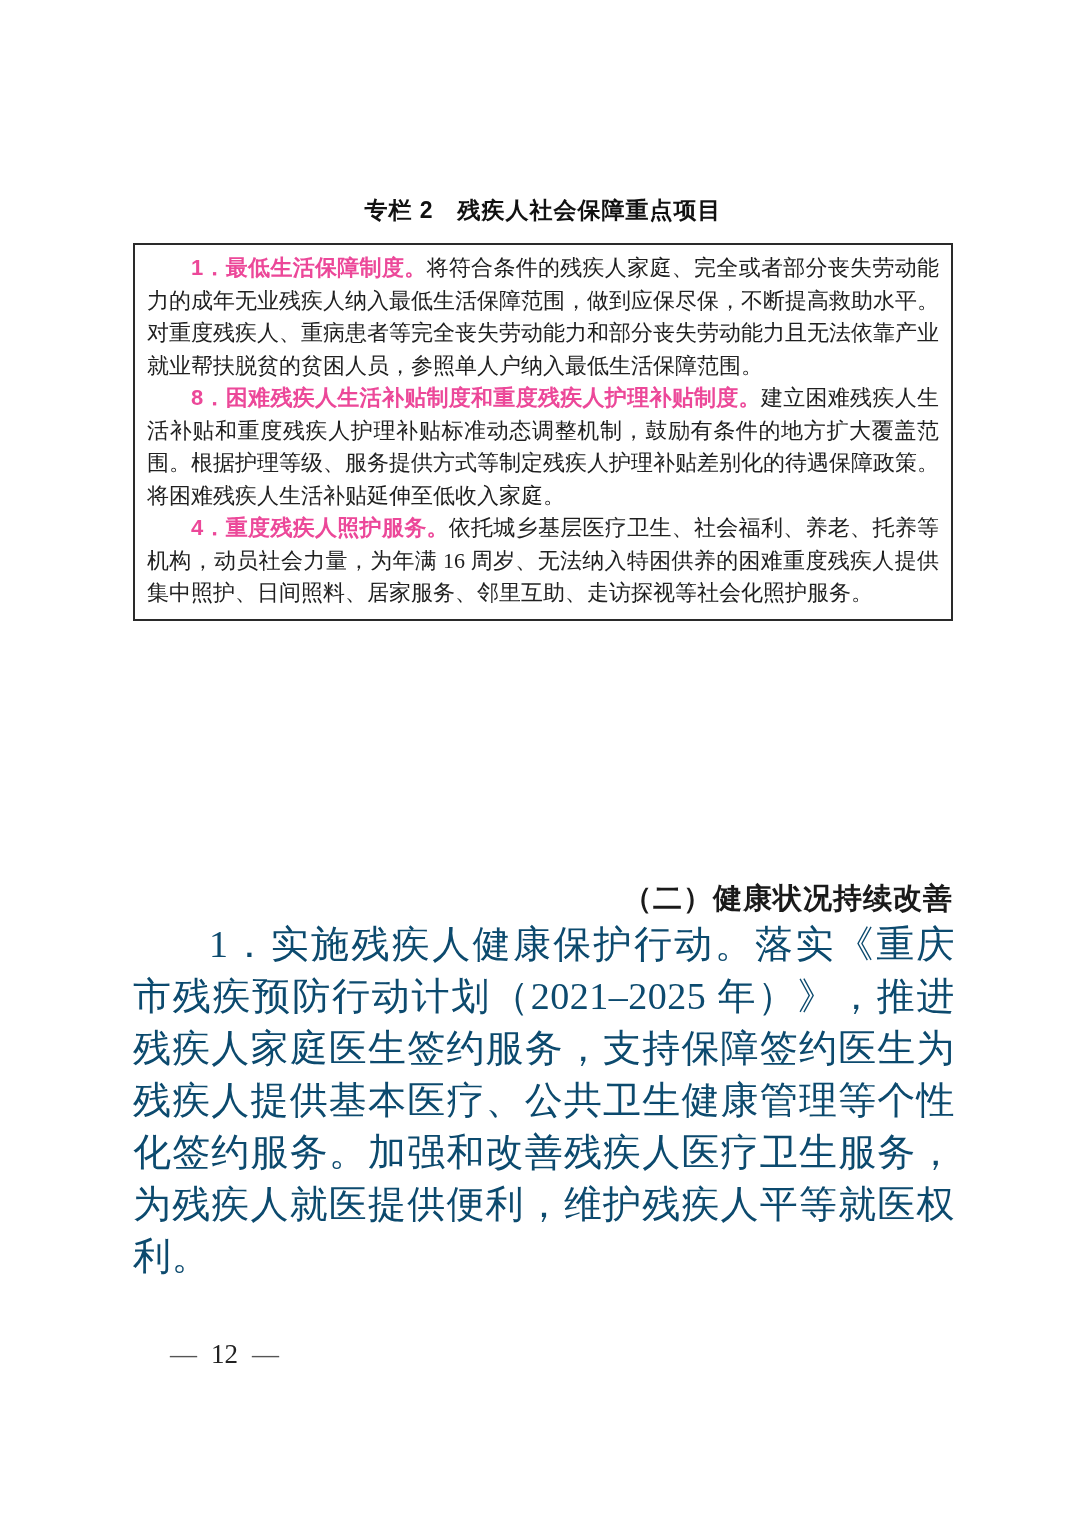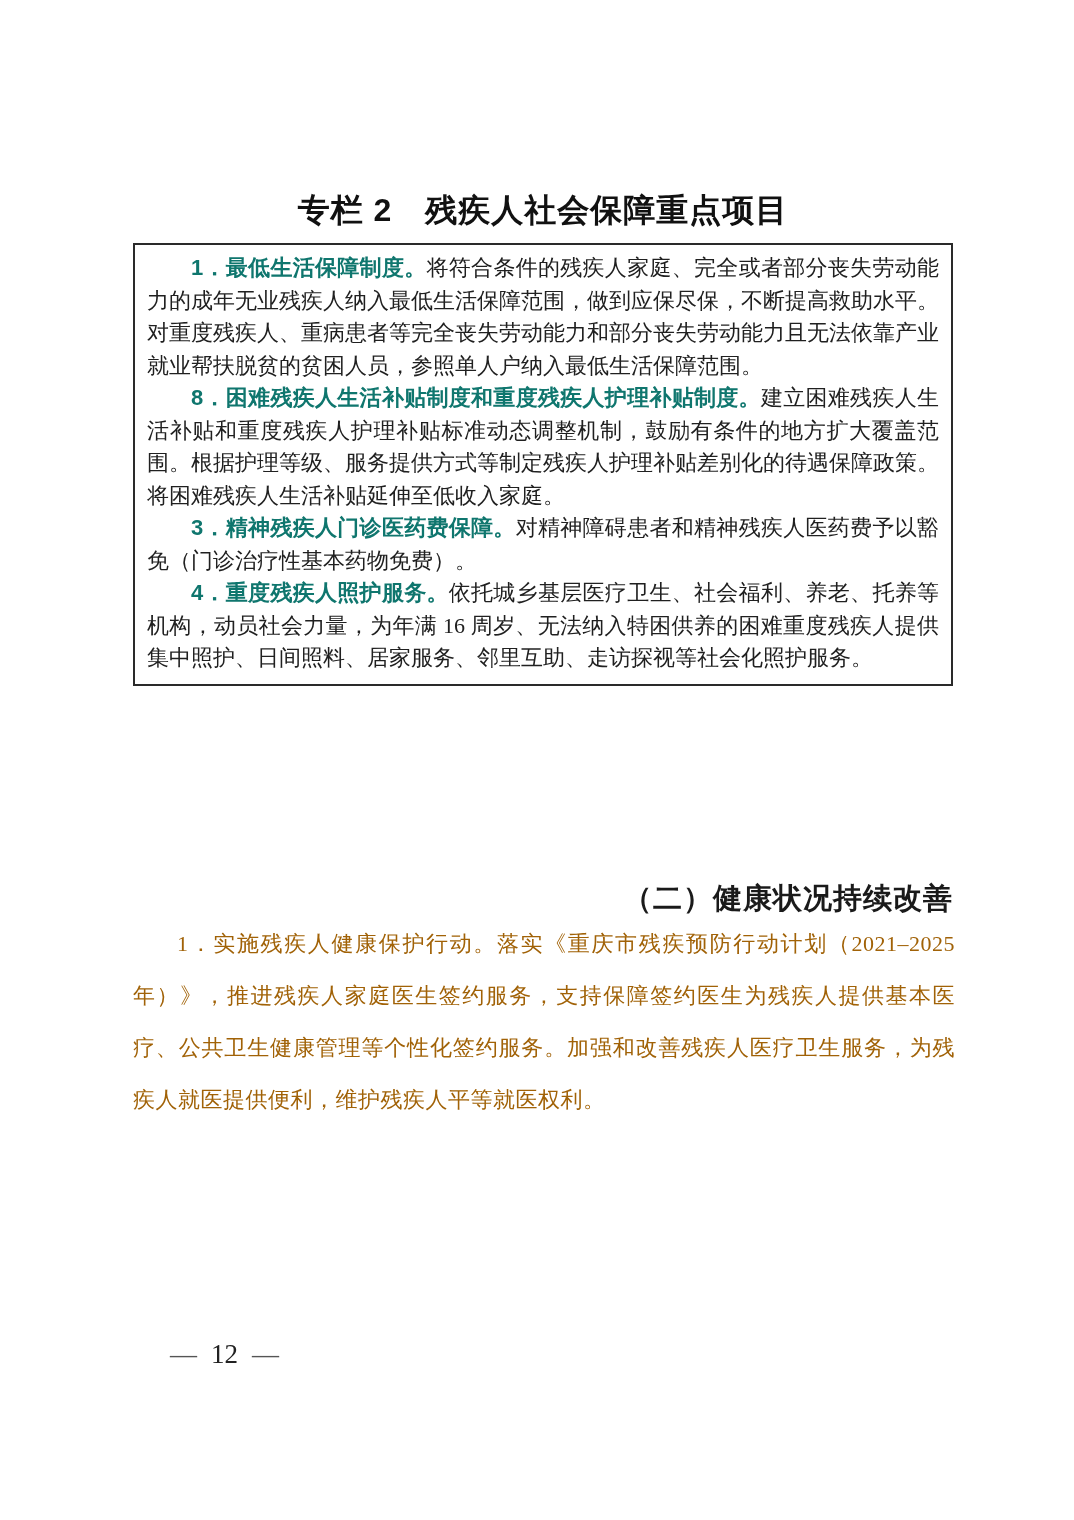--- a/index.html
+++ b/index.html
@@ -19,21 +19,21 @@
   
   .box-title {
     position: absolute;
     top: 190px;
     left: 133px;
     width: 820px;
     margin: 0;
     text-align: center;
     font-family: "Liberation Sans", "DejaVu Sans", sans-serif;
     font-weight: bold;
-    font-size: 32px;
+    font-size: 23px;
     line-height: 40px;
     letter-spacing: 1px;
     color: #111111;
   }
 
   
   .column-box {
     position: absolute;
     top: 243px;
     left: 133px;
@@ -48,21 +48,21 @@
     font-family: "Liberation Serif", "DejaVu Serif", serif;
     font-size: 22px;
     line-height: 32.5px;
     text-align: justify;
     text-indent: 2em;
     color: #202020;
   }
   .box-item .item-label {
     font-family: "Liberation Sans", "DejaVu Sans", sans-serif;
     font-weight: bold;
-    color: #0f766e;
+    color: #ec4899;
   }
 
   
   .section-heading {
     position: absolute;
     top: 878px;
     left: 133px;
     width: 820px;
     margin: 0;
     font-family: "Liberation Serif", "DejaVu Serif", serif;
@@ -78,26 +78,26 @@
   
   .body-text {
     position: absolute;
     top: 918px;
     left: 133px;
     width: 822px;
   }
   .body-para {
     margin: 0 0 8px 0;
     font-family: "Liberation Serif", "DejaVu Serif", serif;
-    font-size: 22px;
+    font-size: 38px;
     line-height: 52px;
     text-align: justify;
     text-indent: 2em;
     letter-spacing: 0.5px;
-    color: #a16207;
+    color: #0c4a6e;
   }
 
   
   .footer {
     position: absolute;
     top: 1336px;
     left: 170px;
     font-family: "Liberation Serif", "DejaVu Serif", serif;
     font-size: 27px;
     line-height: 36px;
@@ -116,21 +116,20 @@
 
 <div class="page">
 
   <h1 class="box-title">专栏 2　残疾人社会保障重点项目</h1>
 
   <div class="column-box">
     <p class="box-item"><span class="item-label">1．最低生活保障制度。</span><span>将符合条件的残疾人家庭、完全或者部分丧失劳动能力的成年无业残疾人纳入最低生活保障范围，做到应保尽保，不断提高救助水平。对重度残疾人、重病患者等完全丧失劳动能力和部分丧失劳动能力且无法依靠产业就业帮扶脱贫的贫困人员，参照单人户纳入最低生活保障范围。</span></p>
 
     <p class="box-item"><span class="item-label">8．困难残疾人生活补贴制度和重度残疾人护理补贴制度。</span><span>建立困难残疾人生活补贴和重度残疾人护理补贴标准动态调整机制，鼓励有条件的地方扩大覆盖范围。根据护理等级、服务提供方式等制定残疾人护理补贴差别化的待遇保障政策。将困难残疾人生活补贴延伸至低收入家庭。</span></p>
 
-    <p class="box-item"><span class="item-label">3．精神残疾人门诊医药费保障。</span><span>对精神障碍患者和精神残疾人医药费予以豁免（门诊治疗性基本药物免费）。</span></p>
 
     <p class="box-item"><span class="item-label">4．重度残疾人照护服务。</span><span>依托城乡基层医疗卫生、社会福利、养老、托养等机构，动员社会力量，为年满 16 周岁、无法纳入特困供养的困难重度残疾人提供集中照护、日间照料、居家服务、邻里互助、走访探视等社会化照护服务。</span></p>
 
 
   </div>
 
   <h2 class="section-heading">（二）健康状况持续改善</h2>
 
   <div class="body-text">
     <p class="body-para">1．实施残疾人健康保护行动。落实《重庆市残疾预防行动计划（2021–2025 年）》，推进残疾人家庭医生签约服务，支持保障签约医生为残疾人提供基本医疗、公共卫生健康管理等个性化签约服务。加强和改善残疾人医疗卫生服务，为残疾人就医提供便利，维护残疾人平等就医权利。</p>

